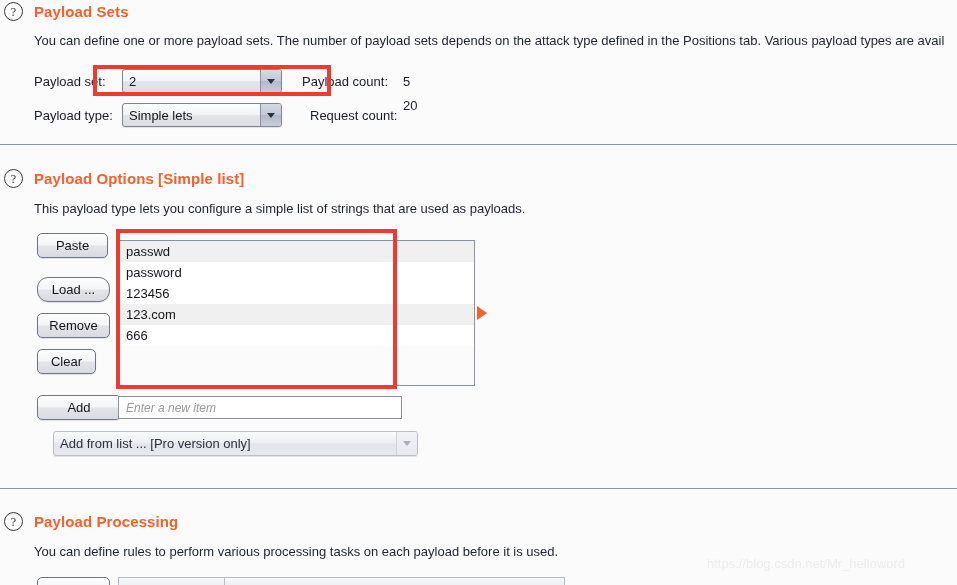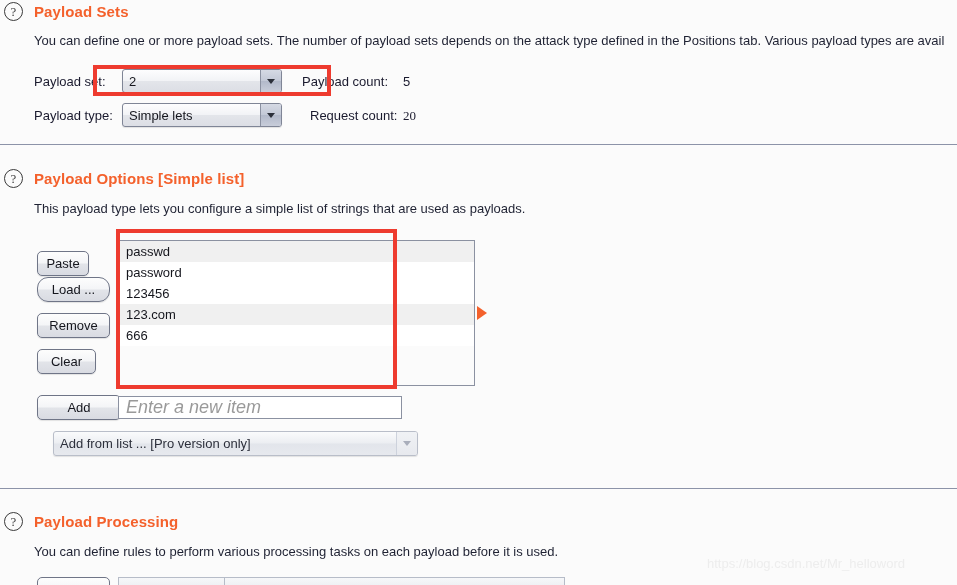--- a/index.html
+++ b/index.html
@@ -142,21 +142,21 @@
     box-sizing: border-box;
     border: 1px solid #8b91a1;
     background: #ffffff;
     display: flex;
     align-items: center;
     padding-left: 7px;
   }
   .textfield .placeholder {
     font-style: italic;
     color: #9a9a9a;
-    font-size: 18px;
+    font-size: 12px;
   }
 
   
   .redbox {
     border: 4px solid #ee3b2f;
     box-sizing: border-box;
     background: transparent;
     pointer-events: none;
   }
 
@@ -208,33 +208,33 @@
 <div class="abs nowrap" style="left:34px; top:108px;">Payload type:</div>
 
 <div class="abs combo" style="left:122px; top:103px; width:160px;">
   <div class="combo-value">Simple lets</div>
   <div class="combo-arrow">
       <i></i>
     </div>
 </div>
 
 <div class="abs nowrap" style="left:310px; top:108px;">Request count:</div>
-<div class="abs nowrap" style="left:403px; top:108px;font-family:Liberation Serif, serif;">20</div>
+<div class="abs nowrap" style="left:403px; top:98px;">20</div>
 
 <div class="abs redbox" style="left:93px; top:65px; width:238px; height:31px;"></div>
 
 <div class="abs divider" style="top:144px;"></div>
 
 <div class="abs help-icon" style="left:4px; top:169px;">?</div>
 
 <div class="abs section-title nowrap" style="left:34px; top:170px;">Payload Options [Simple list]</div>
 
 <div class="abs section-desc nowrap" style="left:34px; top:201px;">This payload type lets you configure a simple list of strings that are used as payloads.</div>
 
-<div class="abs btn" style="left:37px; top:251px; width:52px;">
+<div class="abs btn" style="left:37px; top:233px; width:71px;">
   <span>Paste</span>
 </div>
 <div class="abs btn" style="left:37px; top:277px; width:73px;border-radius:11px;">
   <span>Load ...</span>
 </div>
 <div class="abs btn" style="left:37px; top:313px; width:73px;">
   <span>Remove</span>
 </div>
 <div class="abs btn" style="left:37px; top:349px; width:59px;">
   <span>Clear</span>

